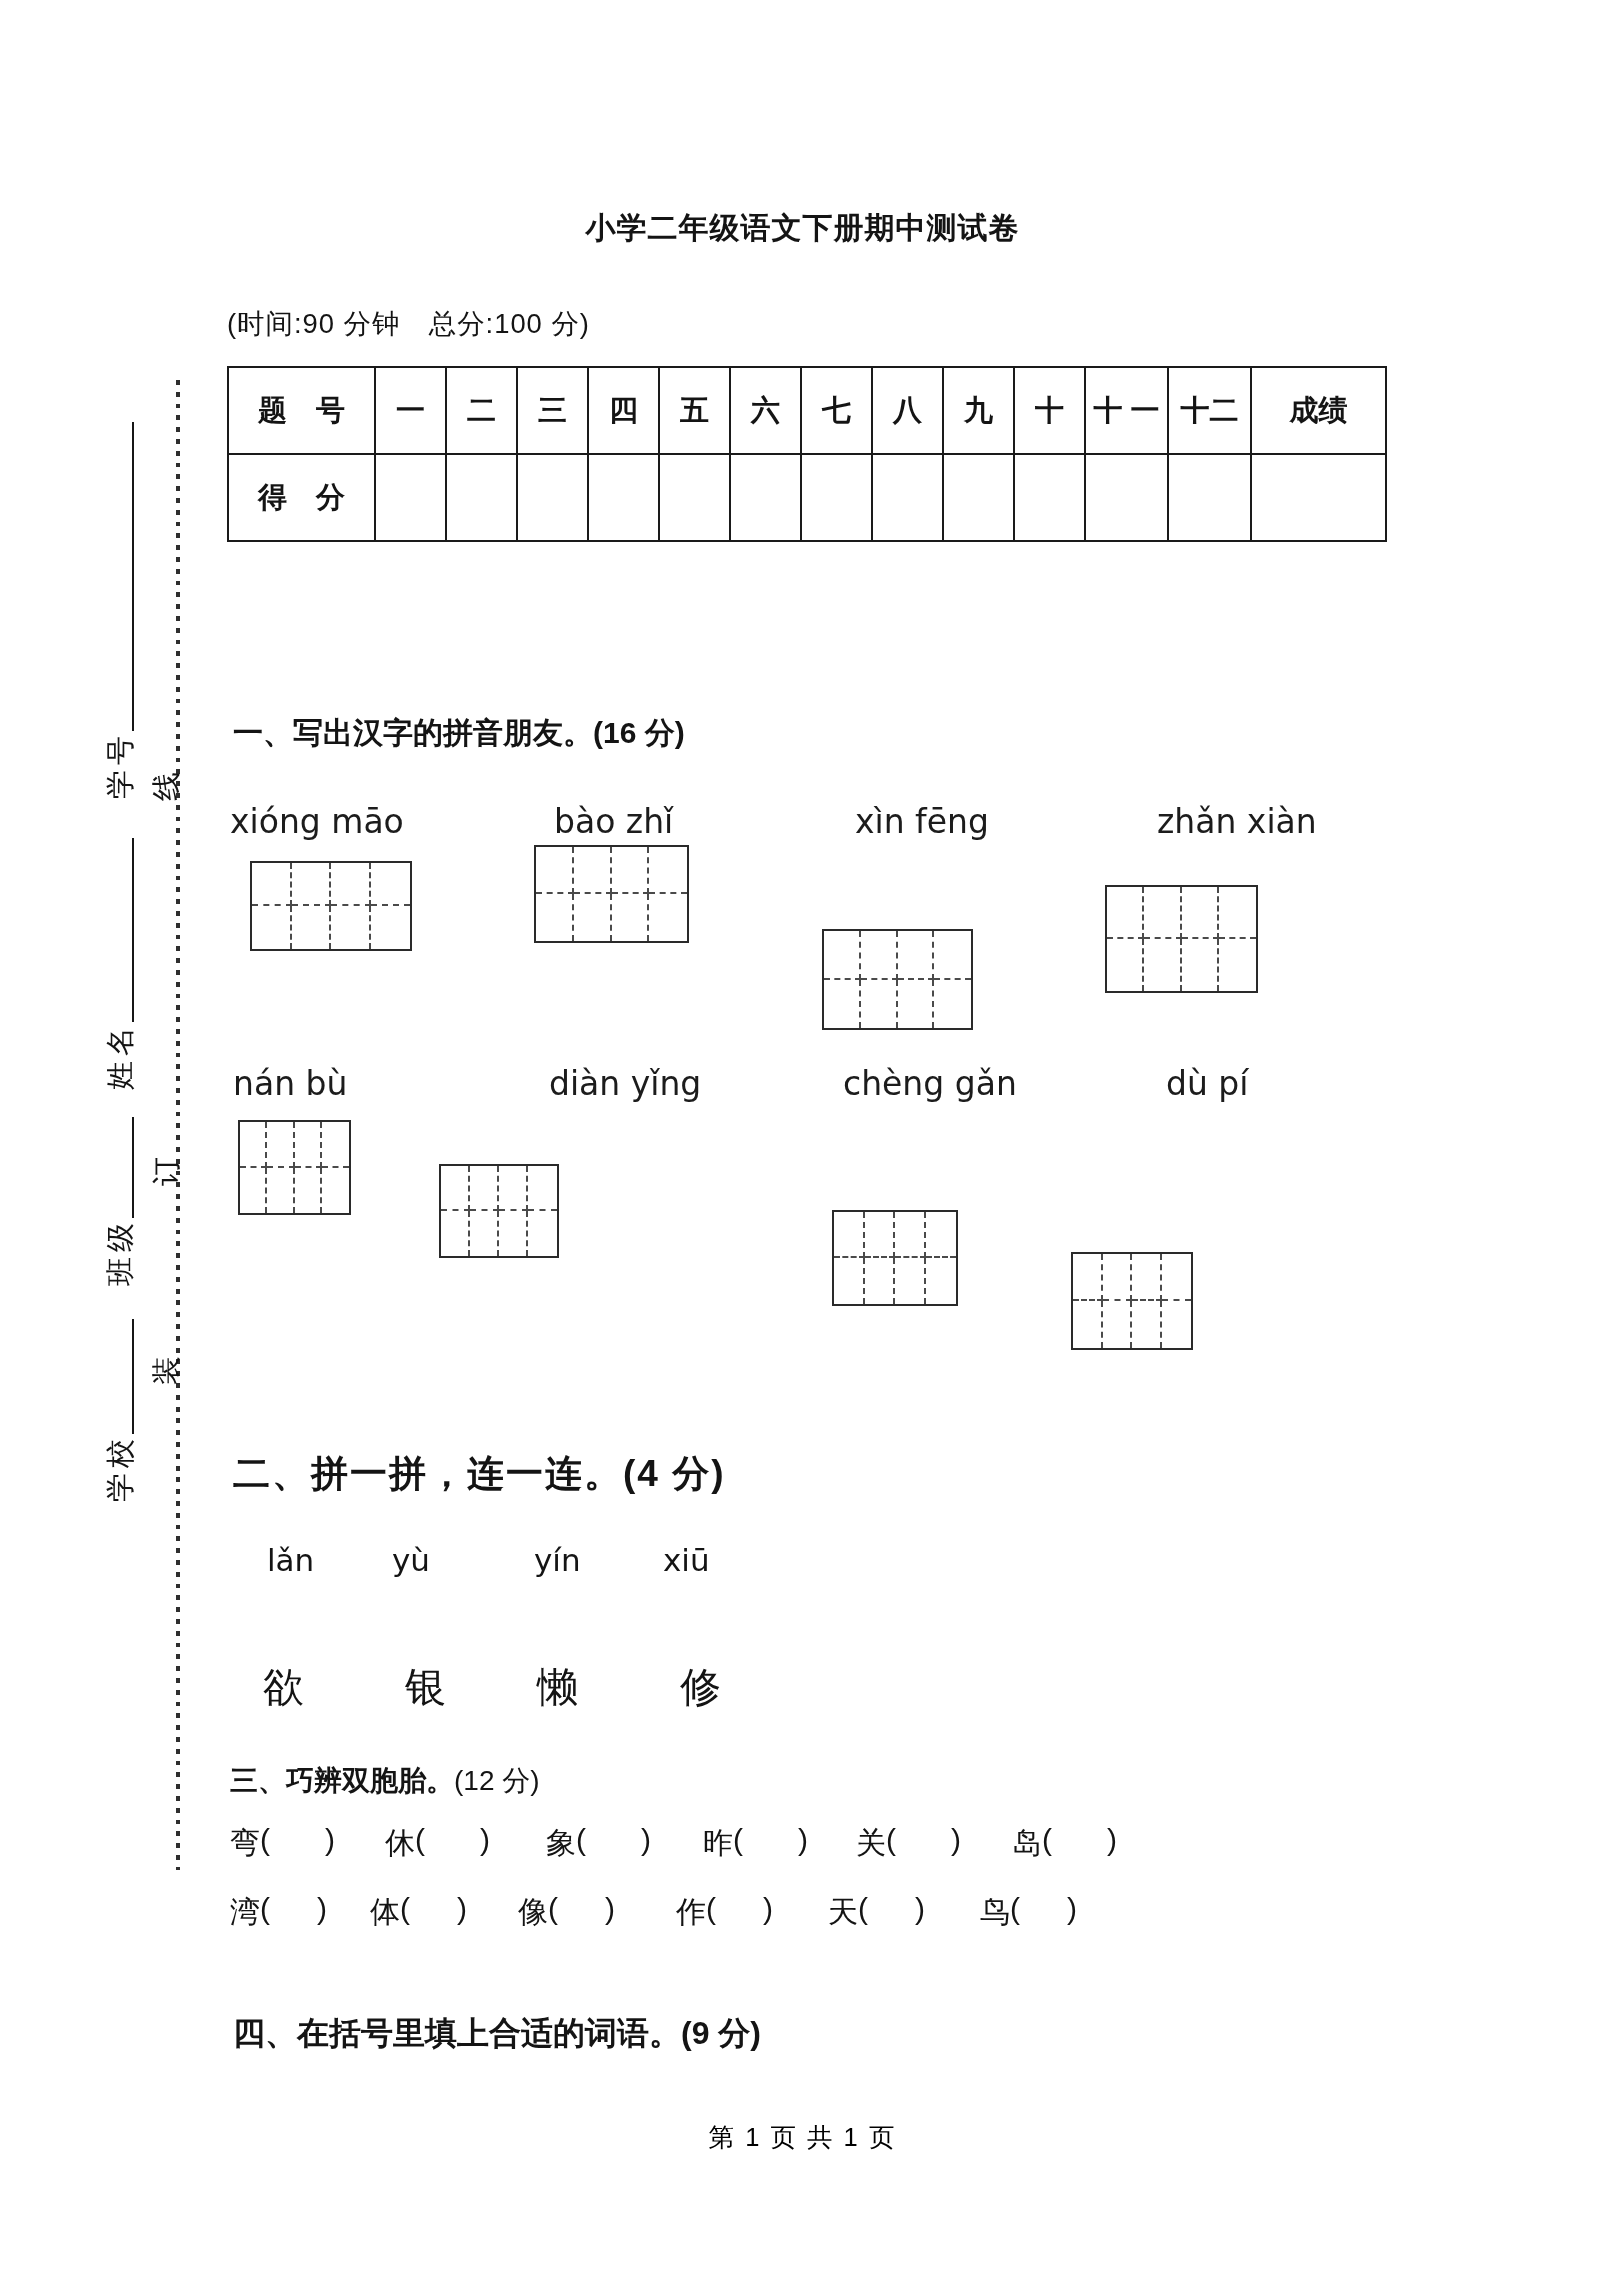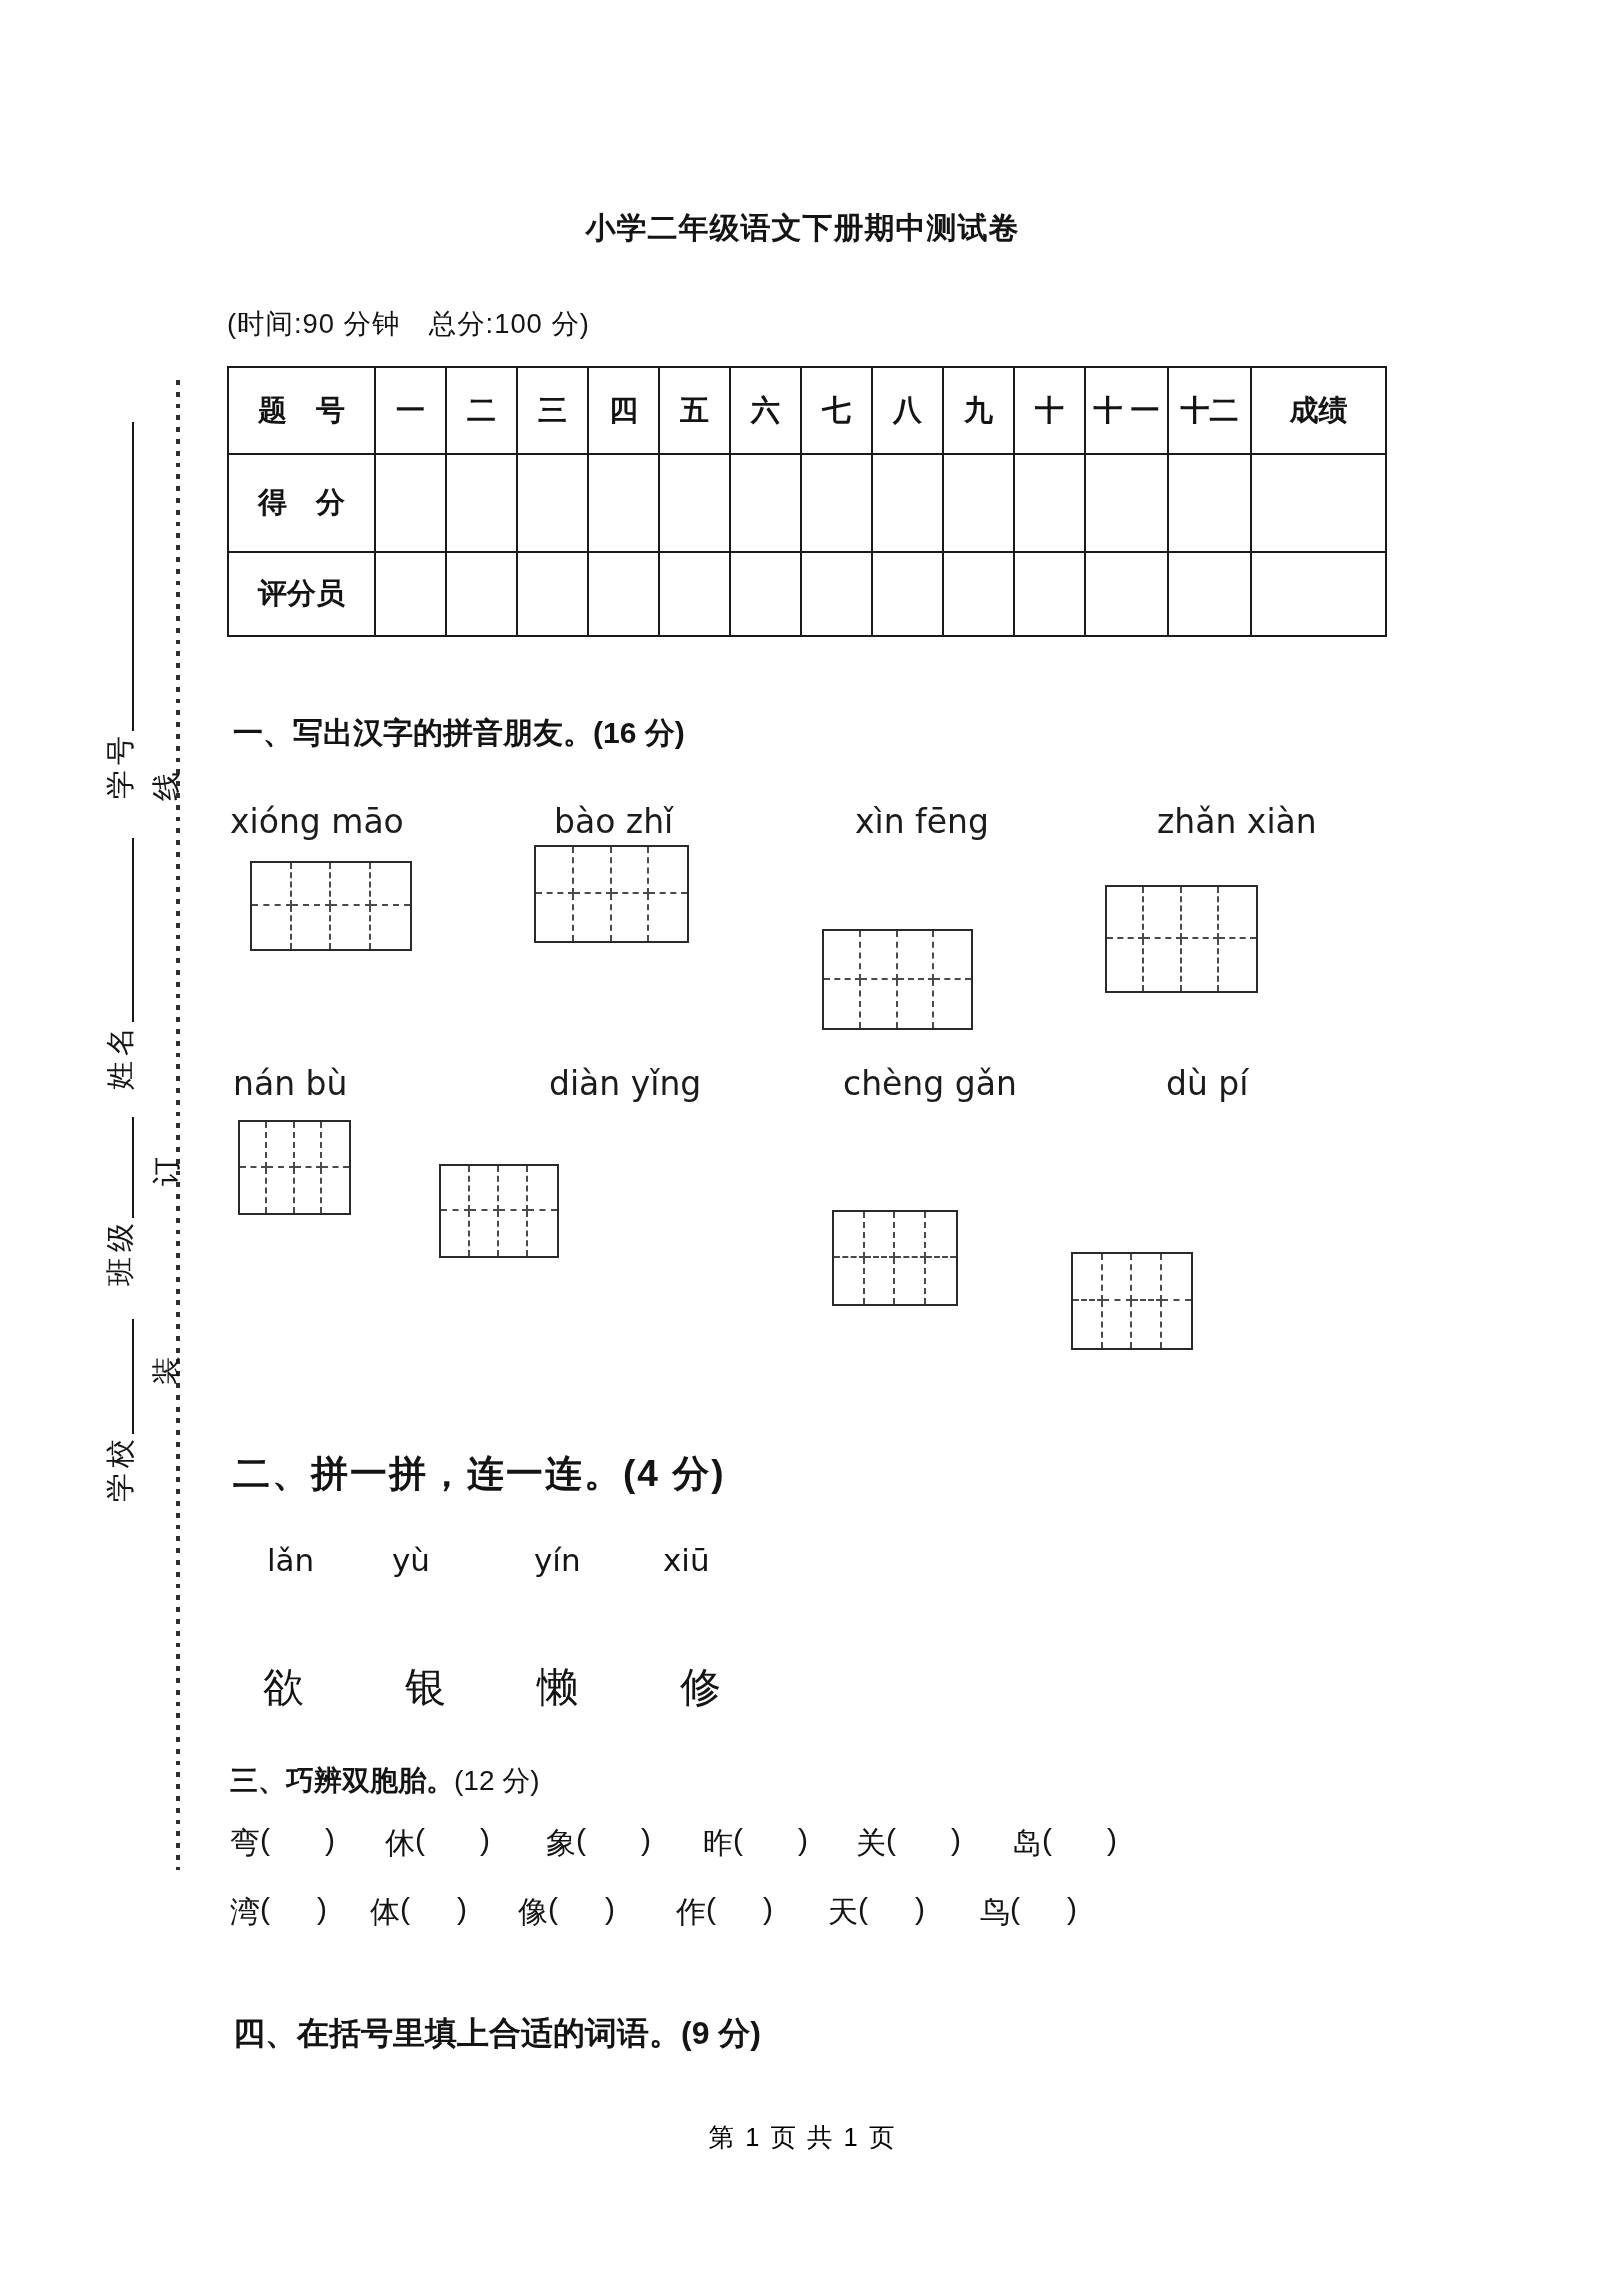--- a/index.html
+++ b/index.html
@@ -17,21 +17,21 @@
   .doc-subtitle { top:306px; left:227px; width:1151px; 
     font-size:27.4px; font-weight:normal; letter-spacing:1px; }
 
   
   .score-table { top:366px; left:227px; border-collapse:collapse;
     table-layout:fixed; width:1155px; }
   .score-table { border:2.9px solid #1a1a1a; }
   .score-table td { border:2px solid #1a1a1a; text-align:center;
     font-size:29px; font-weight:bold; overflow:hidden; white-space:nowrap; }
   .score-table tr.r1 td { height:87px; }
-  .score-table tr.r2 td { height:98px;margin-top:35px; }
+  .score-table tr.r2 td { height:87px;margin-top:35px; }
   .score-table tr.r3 td { height:84px; }
 
   
   .binding-line { left:176px; top:380px; width:3.9px; height:1490px;
     background:repeating-linear-gradient(to bottom,#2e2e2e 0 4.9px,transparent 4.9px 11.8px); }
   .vfield { height:39px; display:flex; align-items:center;
     transform:rotate(-90deg); transform-origin:0 0; }
   .vfield .vlbl { font-size:29px; letter-spacing:4.9px; white-space:nowrap; color:#141414; }
   .vfield .vline { flex:1; align-self:flex-end; margin-bottom:5.9px;
     border-bottom:2px solid #161616; }
@@ -118,36 +118,20 @@
     <td></td>
         <td></td>
     <td></td>
         <td></td>
     <td></td>
         <td></td>
     <td></td>
         <td></td>
     <td></td>
   </tr>
-  <tr class="r3">
-    <td>评分员</td>
-    <td></td>
-        <td></td>
-    <td></td>
-        <td></td>
-    <td></td>
-        <td></td>
-    <td></td>
-        <td></td>
-    <td></td>
-        <td></td>
-    <td></td>
-        <td></td>
-    <td></td>
-  </tr>
 </tbody>
   </table>
 
 <div class="abs binding-line"></div>
 
 <div class="abs vfield" style="left:101px; top:799px;  width:377px;">
   <span class="vlbl">学号</span>
     <span class="vline"></span>
 </div>
 <div class="abs vfield" style="left:101px; top:1090px; width:252px;">

